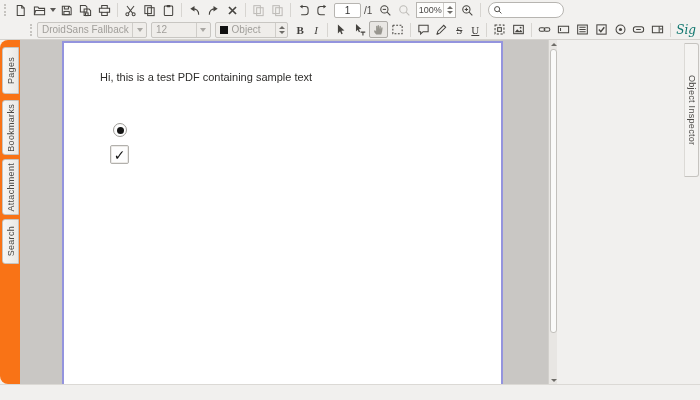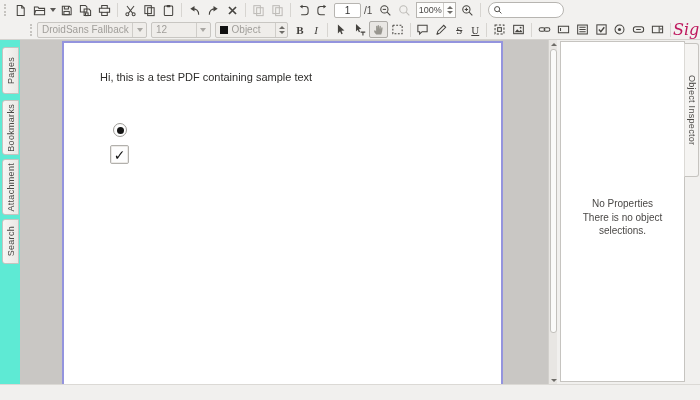--- a/index.html
+++ b/index.html
@@ -40,25 +40,25 @@
   .searchbox { width:76px; height:16px; border:1px solid #b7b5b1; border-radius:8px; background:#fff;
     display:flex; align-items:center; padding:0 4px; margin-left:4px; }
   .searchbox input { border:none; outline:none; width:56px; font-size:10px; background:transparent; }
   .combo { height:16px; border:1px solid #c8c6c2; border-radius:2px; background:#efedea;
     display:flex; align-items:center; margin-right:4px; }
   .combo .cval { flex:1; font-size:10px; color:#a09e9a; padding:0 4px; white-space:nowrap;
     overflow:hidden; }
   .combo .cbtn { width:14px; height:100%; border-left:1px solid #cfcdc9; display:flex;
     align-items:center; justify-content:center; }
   .swatch { width:8px; height:8px; background:#111; margin-left:4px; flex:none; }
-  .sig { font-family:"DejaVu Serif","Liberation Serif",serif; font-style:italic; font-size:16px;
-    color:#be185d; }
+  .sig { font-family:"DejaVu Serif","Liberation Serif",serif; font-style:italic; font-size:12px;
+    color:#0f766e; }
 
   
-  .main { position:absolute; top:40px; left:0; width:700px; height:344px; background:#5eead4; }
+  .main { position:absolute; top:40px; left:0; width:700px; height:344px; background:#f97316;border-radius:8px; }
 
   .side-strip { position:absolute; left:0; top:0; width:20px; height:344px; }
   .vtab { position:absolute; left:2px; width:17px; background:linear-gradient(to right,#f7f6f4,#eae8e5);
     border:1px solid #c6c4c0; border-radius:3px 0 0 3px; display:flex; align-items:center;
     justify-content:center; }
   .vtab span { writing-mode:vertical-rl; transform:rotate(180deg); font-size:9px; color:#4b4946;
     letter-spacing:.3px; }
 
   .doc-area { position:absolute; left:20px; top:0; width:528px; height:344px; background:#c9c7c4;
     overflow:hidden; }
@@ -550,26 +550,20 @@
       <div class="varrow" style="top:0">
           <span class="tri-u-s"></span>
         </div>
       <div class="vthumb"></div>
       <div class="varrow" style="bottom:0">
           <span class="tri-d-s"></span>
         </div>
     </div>
 
     <div class="inspector">
-      <div class="insp-box">
-        <div class="insp-empty">
-          <div>No Properties</div>
-          <div>There is no object selections.</div>
-        </div>
-      </div>
       <div class="insp-tab">
           <span>Object Inspector</span>
         </div>
     </div>
 
   </div>
 
   <div class="statusbar"></div>
 </div>
 

